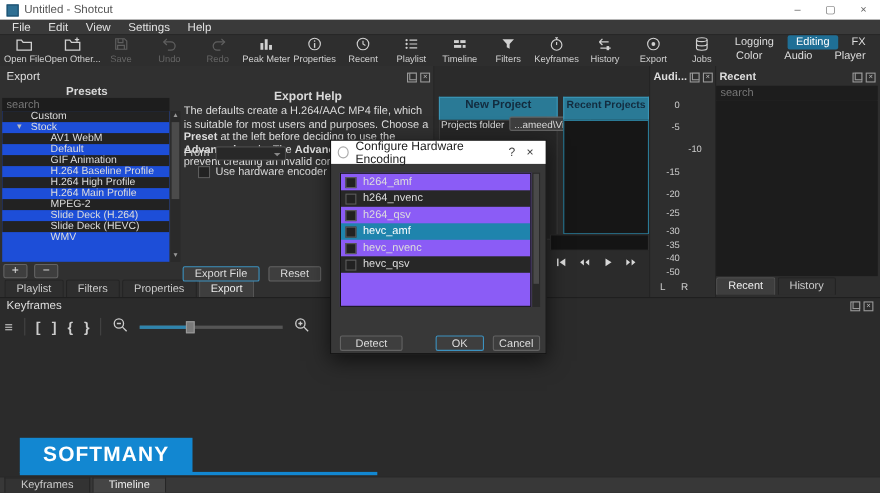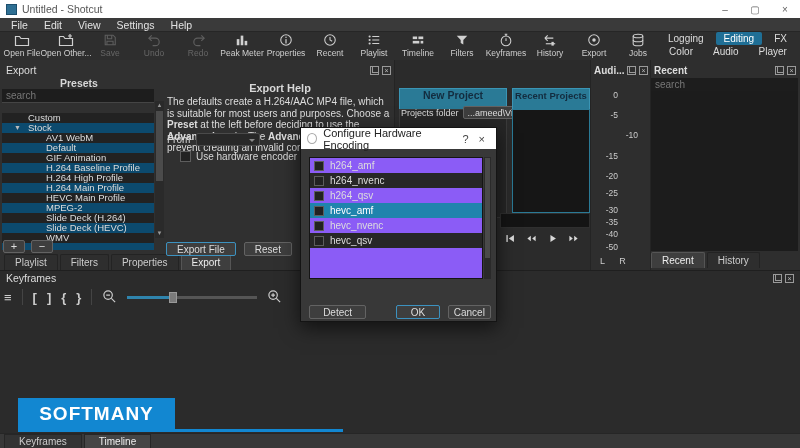--- a/index.html
+++ b/index.html
@@ -40,21 +40,21 @@
   .btn.focusblue { border:1px solid #3c92c0; }
   .darkinput { background:#1d1d1d; border:none; border-bottom:1px solid #454545; color:#bbb; font-size:10px; padding:1px 4px; font-family:"Liberation Sans",sans-serif; width:100%; }
   .darkinput::placeholder { color:#777; }
   .checkbox { width:11px; height:11px; background:#222; border:1px solid #5d5d5d; }
 
   
   .export-panel { left:0; top:60px; width:395px; height:210px; background:#303030; border-right:1px solid #242424; }
   .export-head { left:6px; top:64px; width:385px; height:12px; }
   .presets-title { left:0; top:77px; width:158px; text-align:center; font-weight:bold; font-size:10.5px; }
   .preset-search { left:2px; top:89px; width:152px; height:11px; }
-  .tree { left:2px; top:101px; width:152px; height:137px; background:#0c4a6e; overflow:hidden;margin-top:12px; }
+  .tree { left:2px; top:101px; width:152px; height:137px; background:#1d4ed8; overflow:hidden; }
   .trow { height:10px; line-height:10px; font-size:9.5px; color:#ddd; white-space:nowrap; display:flex; align-items:center; }
   .trow:nth-child(odd) { background:#222; }
   .trow.sel { background:#1f84ad; color:#fff; }
   .ind1 { padding-left:26px; } .ind2 { padding-left:44px; }
   .expander { position:absolute; left:12px; font-size:7px; color:#bbb; }
   .vscroll { left:155px; top:101px; width:9px; height:137px; background:#2a2a2a; }
   .vscroll .arrow { width:9px; height:9px; color:#999; font-size:6px; text-align:center; line-height:9px; }
   .vscroll .thumb { position:absolute; top:10px; left:1px; width:7px; height:70px; background:#4b4b4b; }
   .plusminus { left:3px; top:240px; display:flex; gap:6px; }
   .pm { width:22px; height:13px; font-size:11px; line-height:11px; }
@@ -334,23 +334,20 @@
       <span>GIF Animation</span>
     </div>
   <div class="trow ind2">
       <span>H.264 Baseline Profile</span>
     </div>
   <div class="trow ind2">
       <span>H.264 High Profile</span>
     </div>
   <div class="trow ind2">
       <span>H.264 Main Profile</span>
-    </div>
-  <div class="trow ind2">
-      <span>HEVC Main Profile</span>
     </div>
   <div class="trow ind2">
       <span>MPEG-2</span>
     </div>
   <div class="trow ind2">
       <span>Slide Deck (H.264)</span>
     </div>
   <div class="trow ind2">
       <span>Slide Deck (HEVC)</span>
     </div>

